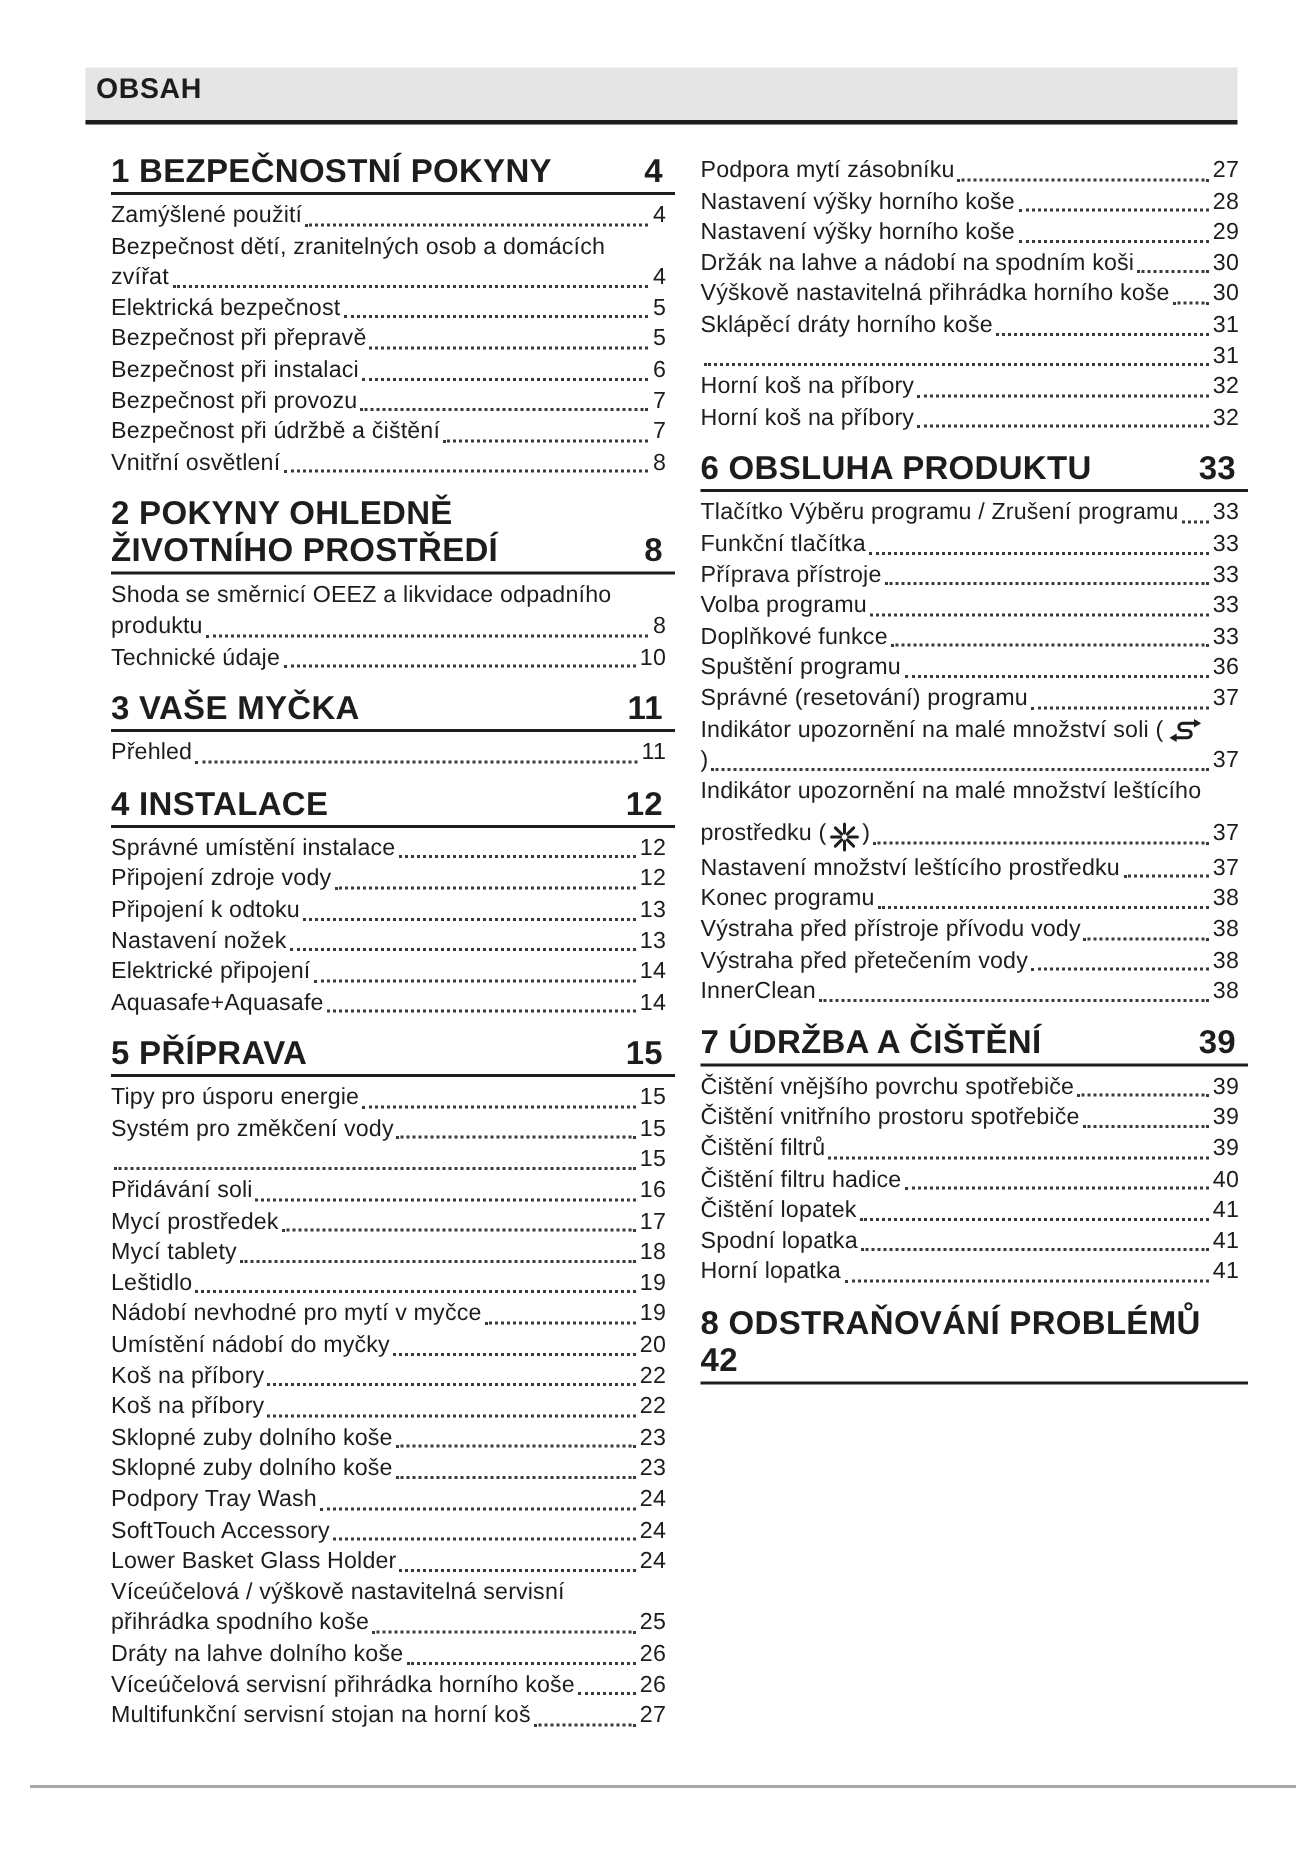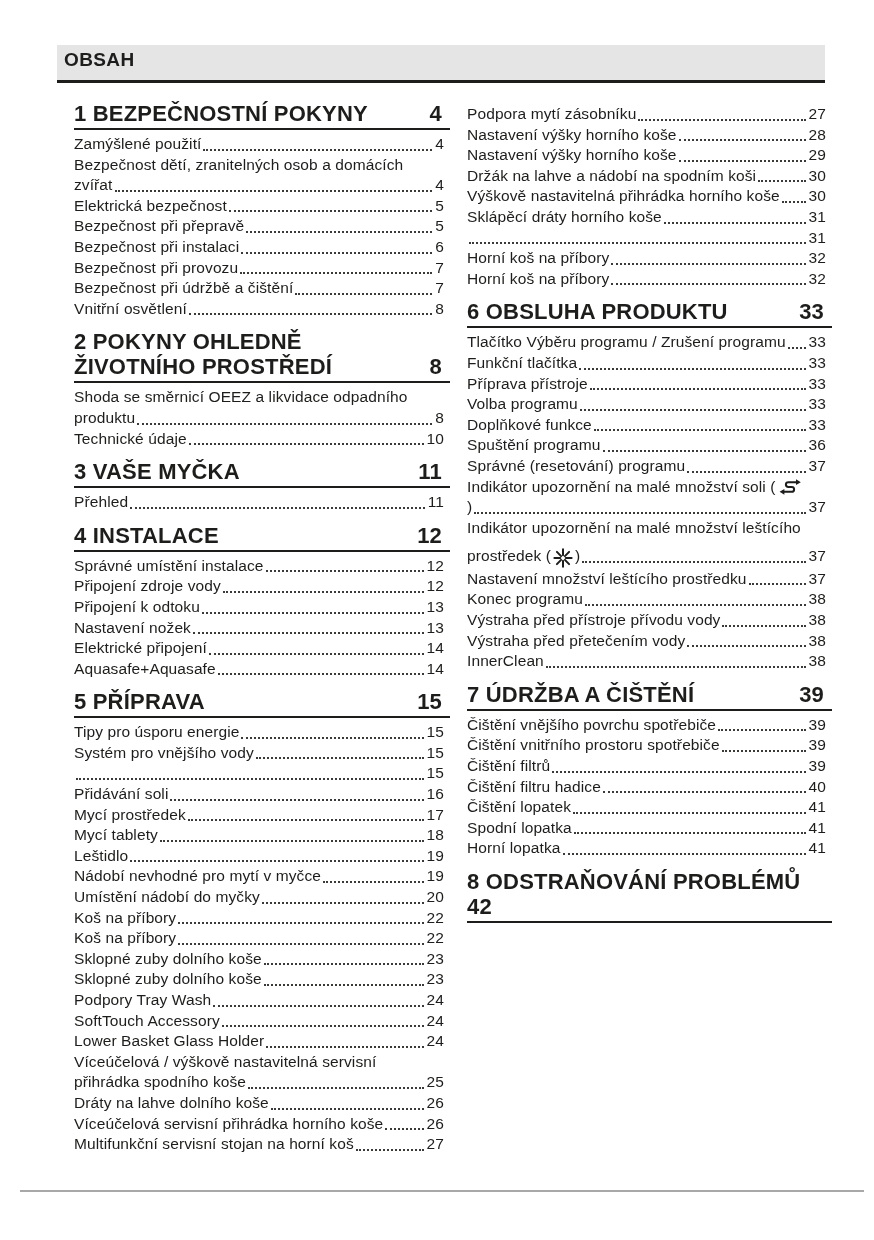--- a/index.html
+++ b/index.html
@@ -214,21 +214,21 @@
           </div>
           <div class="entry">
             <div class="line">
               <span class="txt">Tipy pro úsporu energie</span>
               <span class="dots"></span>
               <span class="pg">15</span>
             </div>
           </div>
           <div class="entry">
             <div class="line">
-              <span class="txt">Systém pro vnějšího vody</span>
+              <span class="txt">Systém pro změkčení vody</span>
               <span class="dots"></span>
               <span class="pg">15</span>
             </div>
           </div>
           <div class="entry">
             <div class="line">
               <span class="dots"></span>
               <span class="pg">15</span>
             </div>
           </div>
@@ -488,21 +488,21 @@
               <span class="txt">)</span>
               <span class="dots"></span>
               <span class="pg">37</span>
             </div>
           </div>
           <div class="entry">
             <div class="line">
               <span class="txt">Indikátor upozornění na malé množství leštícího</span>
             </div>
             <div class="line tall">
-              <span class="txt">prostředek (</span>
+              <span class="txt">prostředku (</span>
               <svg viewBox="0 0 22 22" class="icon icon-rinse">
                 <g stroke="currentColor" stroke-width="2.2" stroke-linecap="round">
                   <line x1="14" y1="11" x2="20.5" y2="11"></line>
                   <line x1="8" y1="11" x2="1.5" y2="11"></line>
                   <line x1="11" y1="14" x2="11" y2="20.5"></line>
                   <line x1="11" y1="8" x2="11" y2="1.5"></line>
                   <line x1="13.1" y1="13.1" x2="17.7" y2="17.7"></line>
                   <line x1="8.9" y1="8.9" x2="4.3" y2="4.3"></line>
                   <line x1="13.1" y1="8.9" x2="17.7" y2="4.3"></line>
                   <line x1="8.9" y1="13.1" x2="4.3" y2="17.7"></line>

